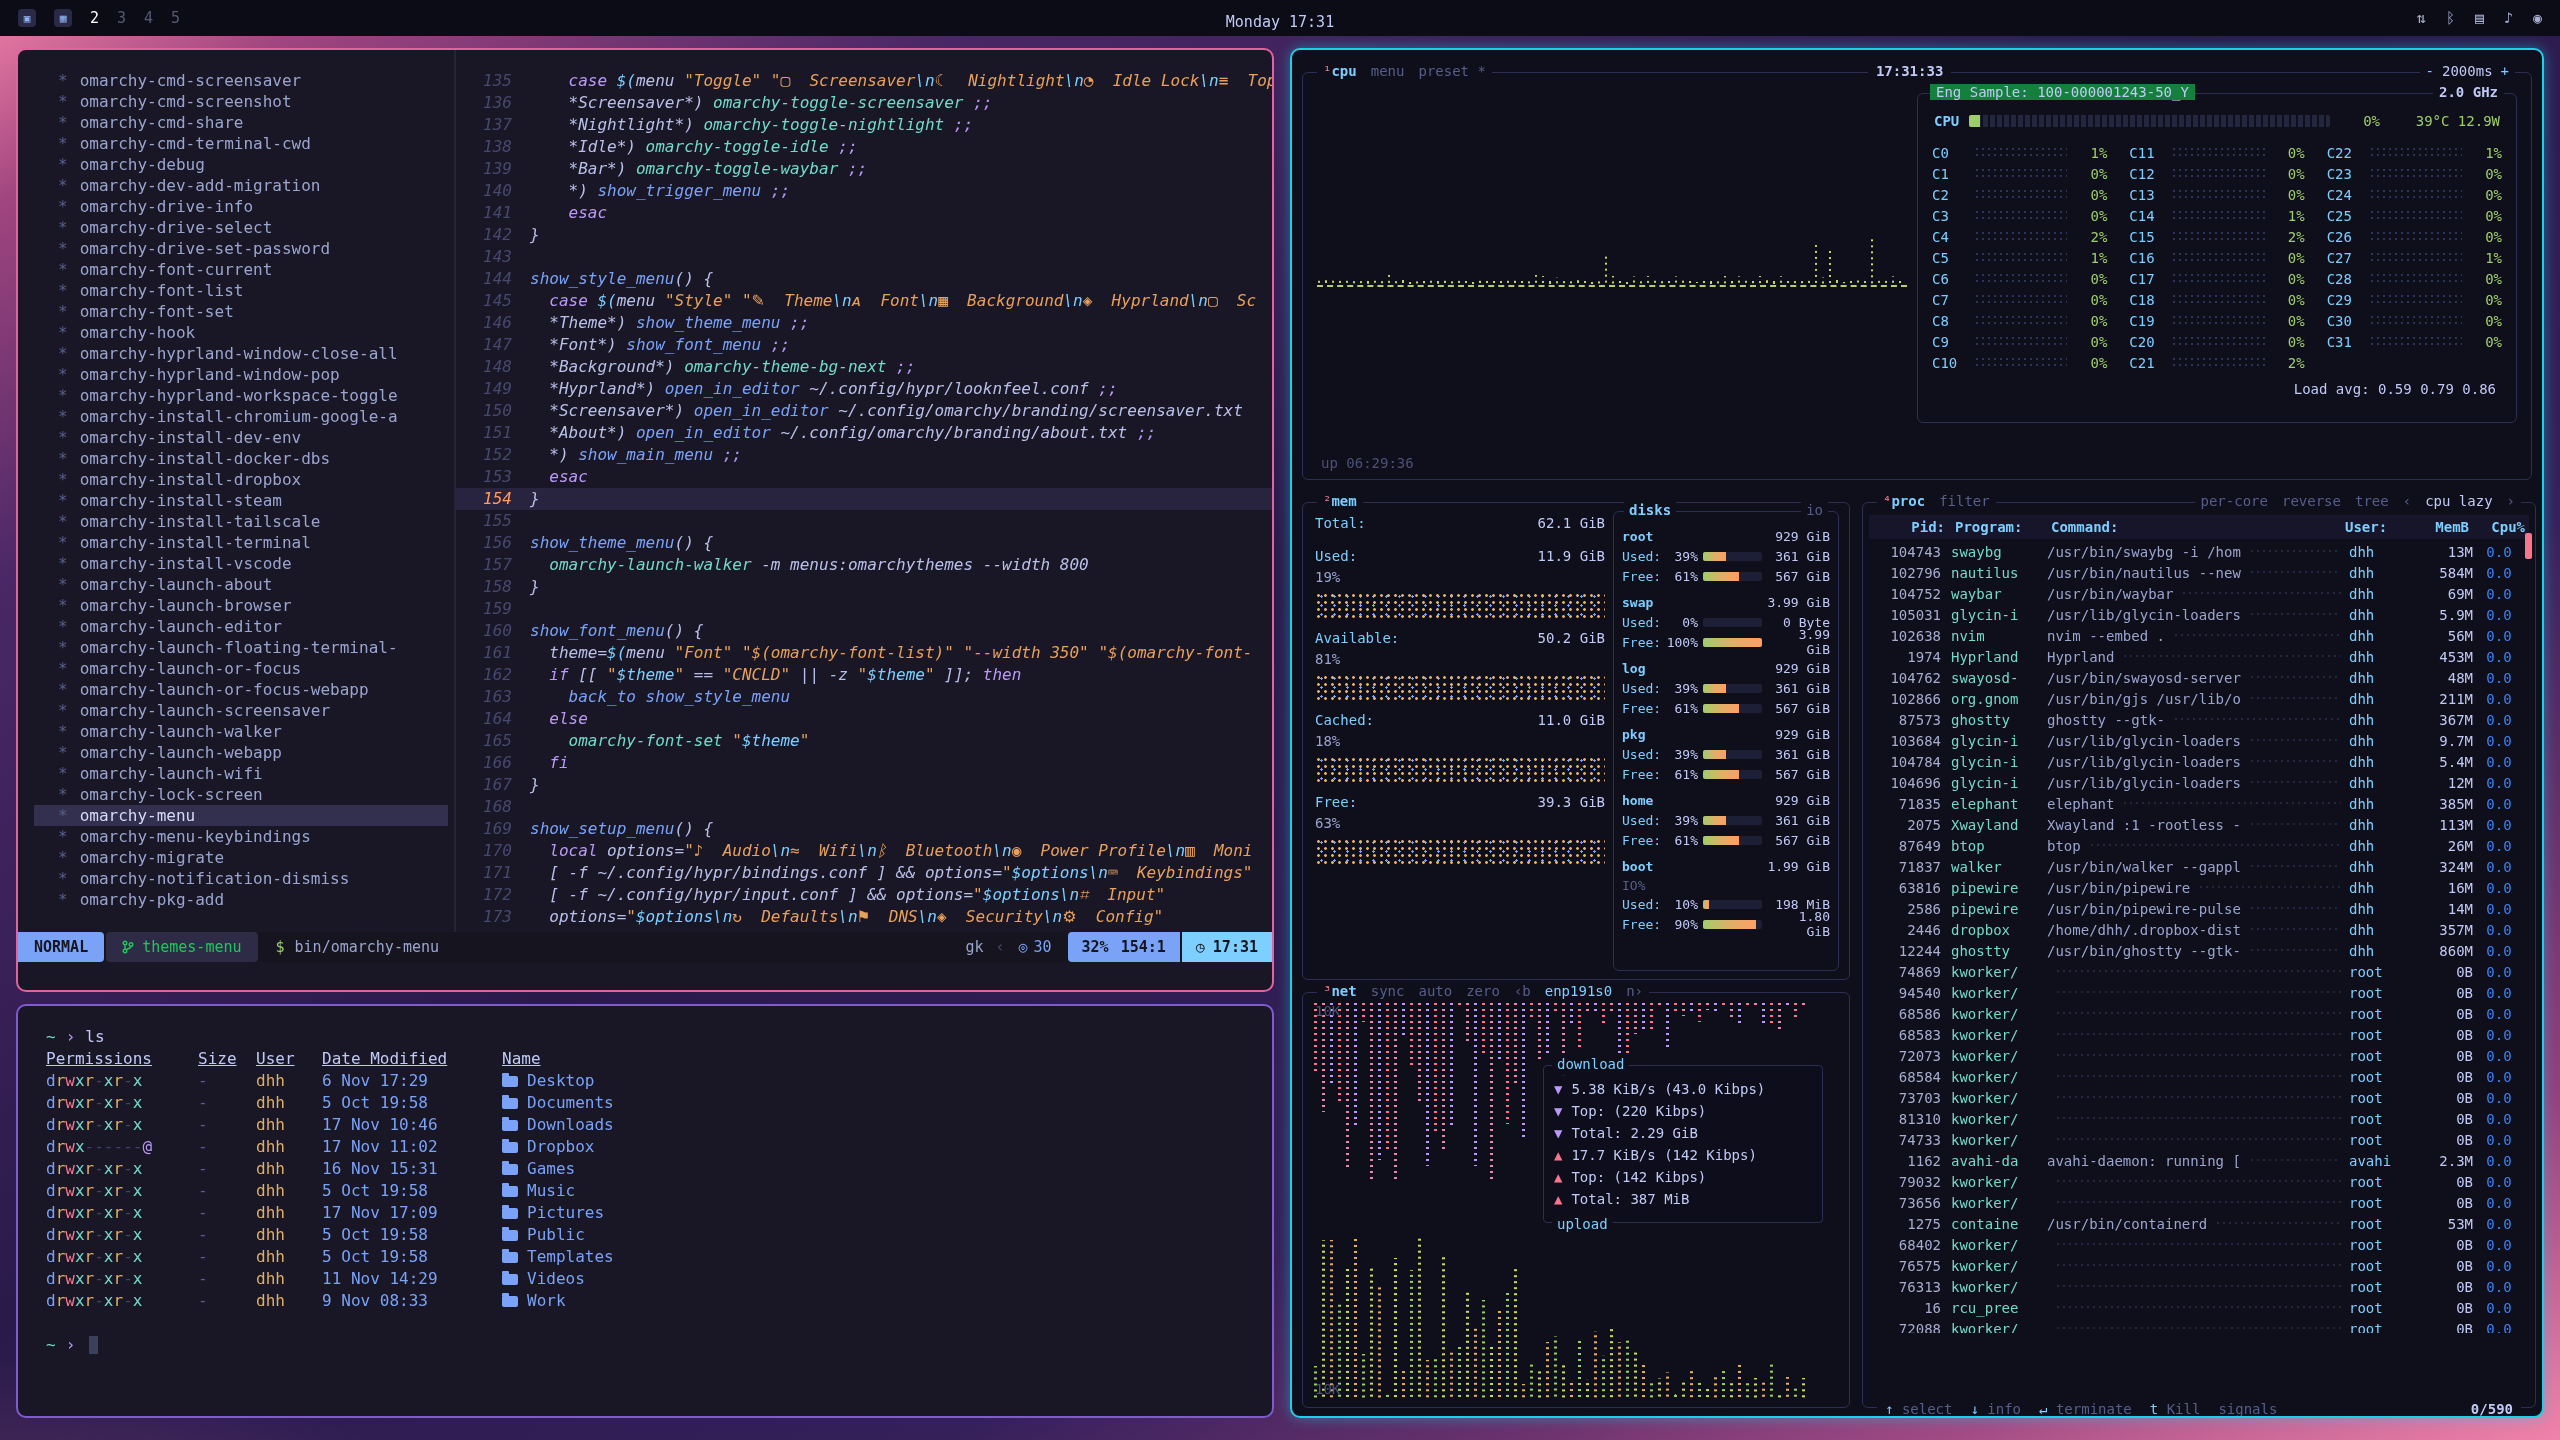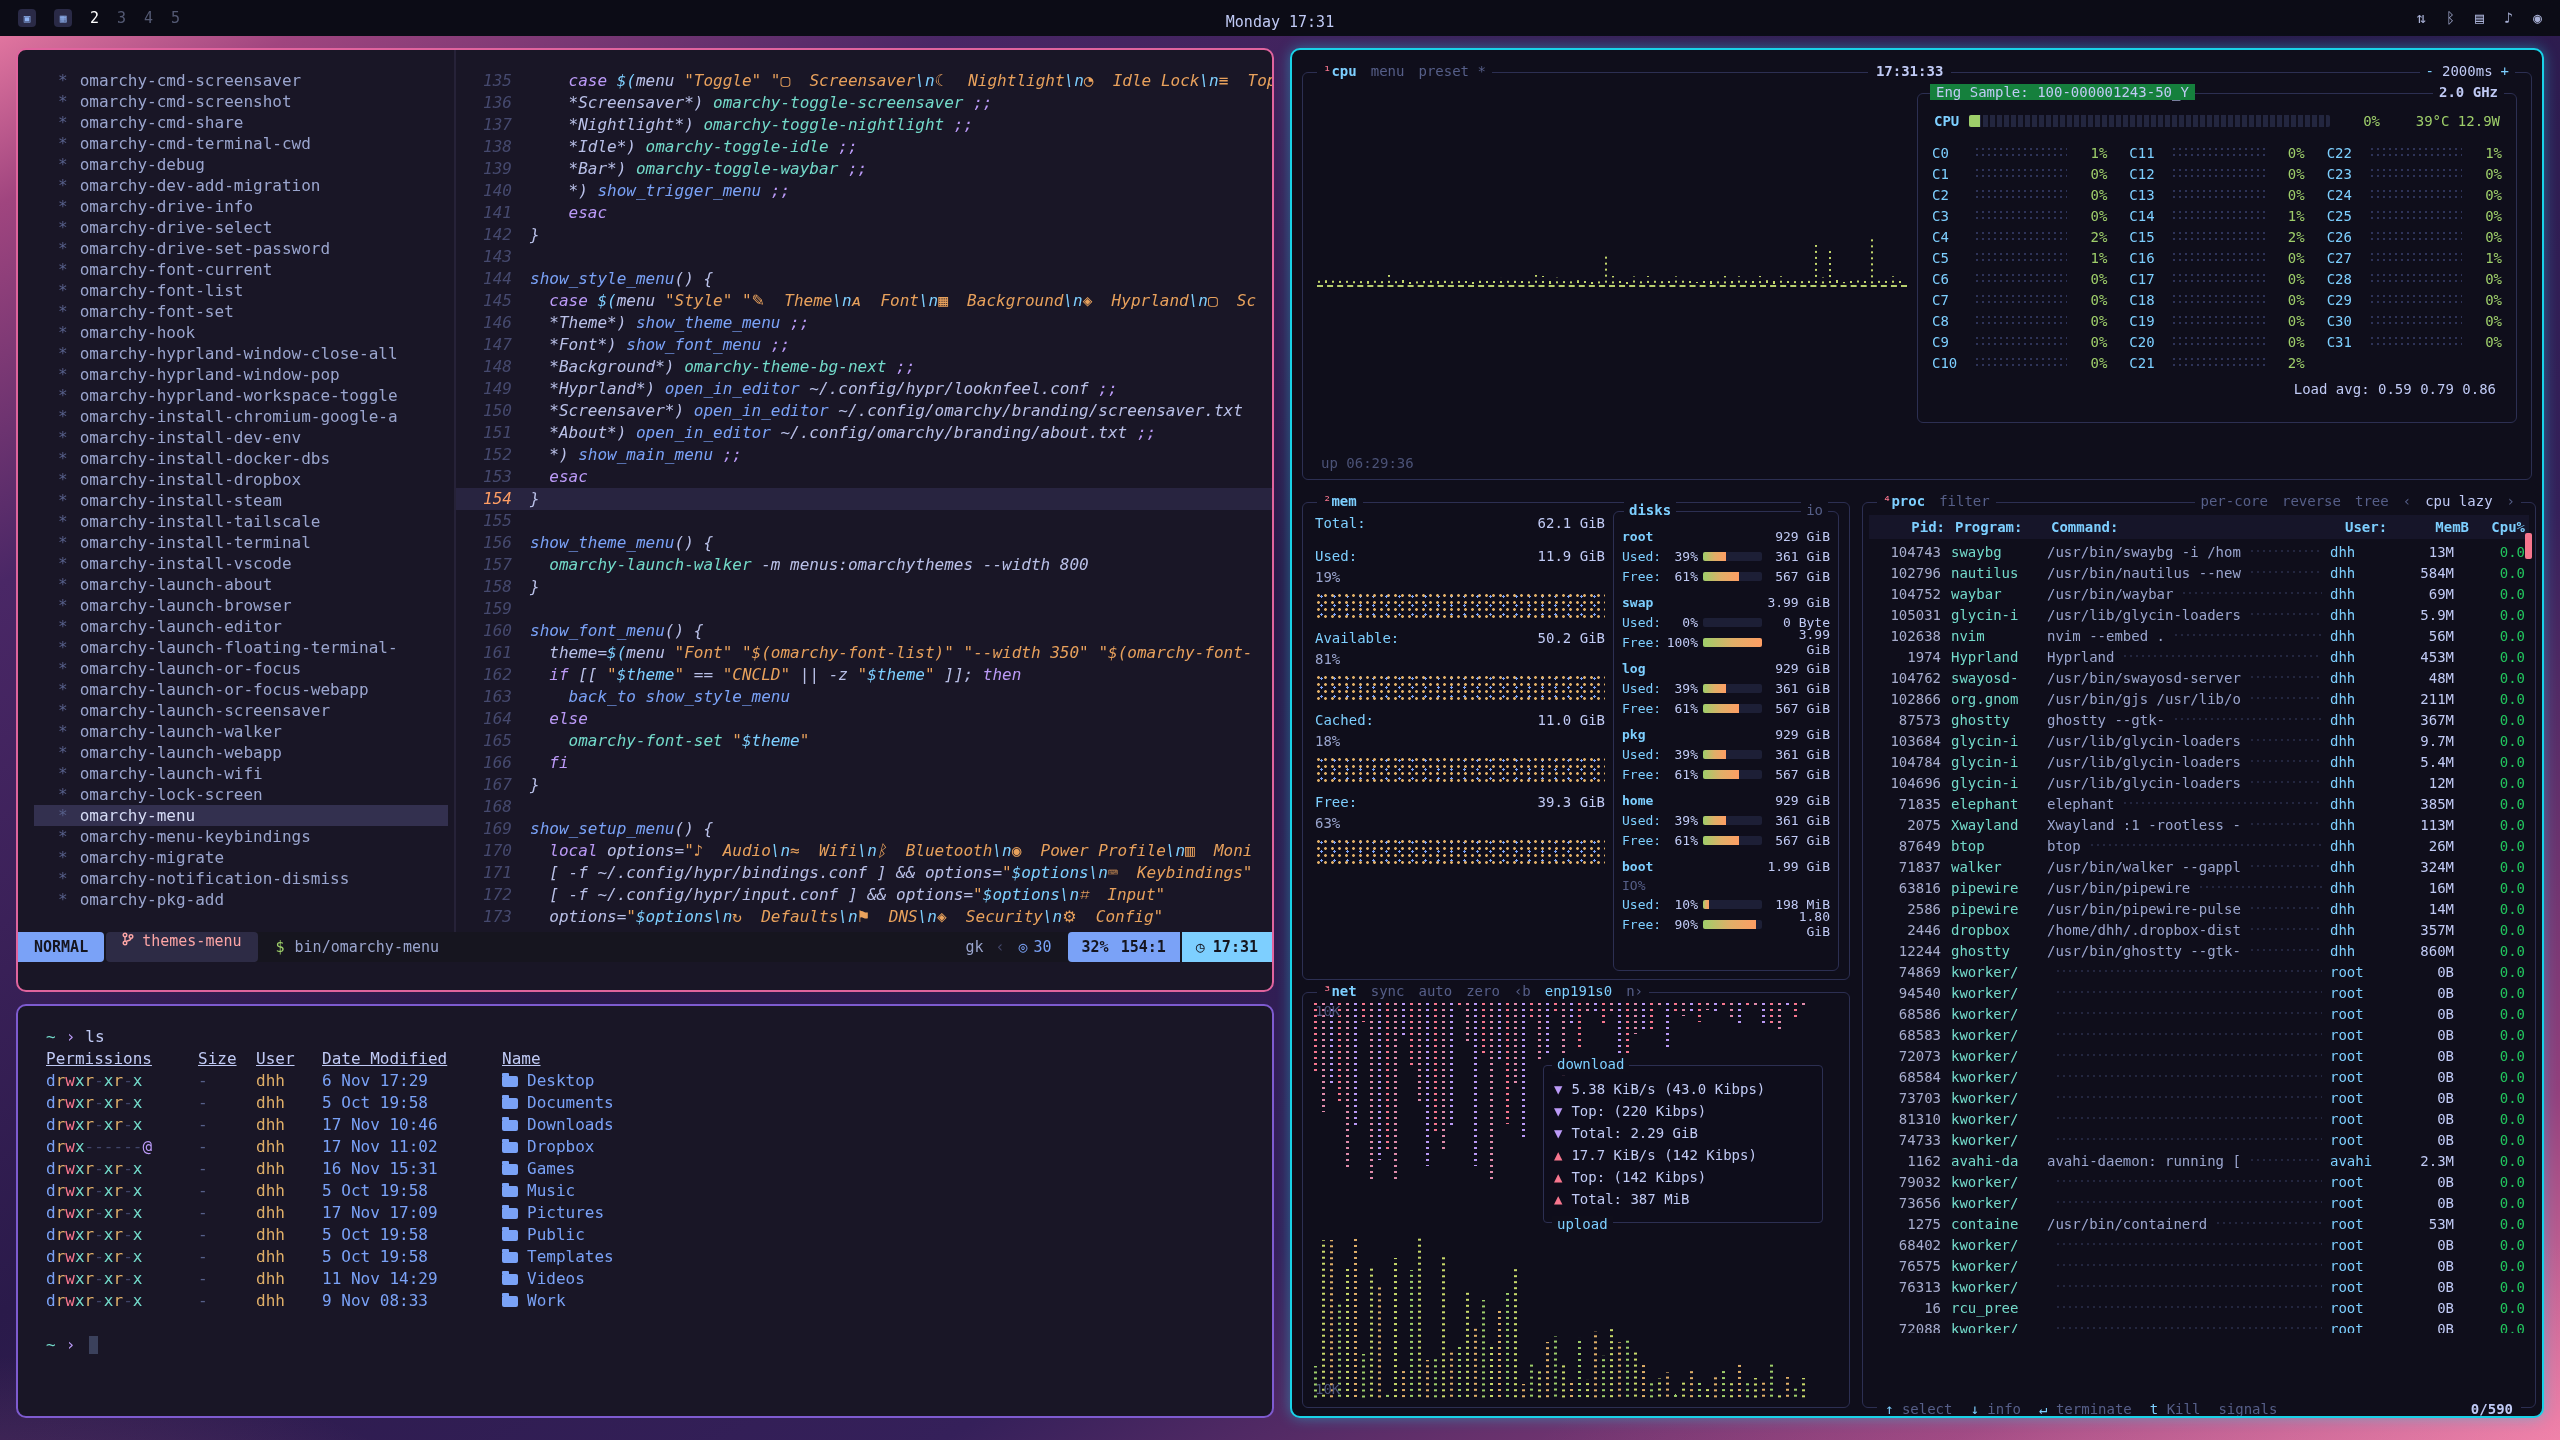--- a/index.html
+++ b/index.html
@@ -33,21 +33,21 @@
   .code-pane{flex:1;padding-top:20px;font-size:16px;line-height:22px;color:#b9c0e8;overflow:hidden;font-style:italic;}
   .code-line{display:flex;white-space:pre;height:22px;}
   .code-line .lnum{width:56px;text-align:right;padding-right:18px;color:#45496e;flex:none;}
   .code-line.cur{background:#282440;}
   .code-line.cur .lnum{color:#ff9e64;}
   .ltext{white-space:pre;}
   .tok-s{color:#e8a15c;} .tok-k{color:#bb9af7;} .tok-f{color:#7aa2f7;} .tok-c{color:#73daca;} .tok-v{color:#7dcfff;}
   
   .statusline{height:30px;display:flex;align-items:stretch;background:#16151f;font-size:15px;}
   .sl-mode{background:#7aa2f7;color:#15151f;font-weight:bold;display:flex;align-items:center;padding:0 16px;border-radius:0 4px 4px 0;}
-  .sl-branch{background:#2d2b45;color:#fca5a5;display:flex;align-items:flex-start;gap:8px;padding:0 16px;margin-left:2px;border-radius:4px;}
+  .sl-branch{background:#2d2b45;color:#22c55e;display:flex;align-items:center;gap:8px;padding:0 16px;margin-left:2px;border-radius:4px;}
   .sl-file{color:#9aa5ce;display:flex;align-items:center;gap:10px;padding:0 18px;}
   .sl-file .psym{color:#9ece6a;}
   .sl-spacer{flex:1;}
   .sl-keys{color:#9aa5ce;display:flex;align-items:center;padding:0 12px;}
   .sl-sep{color:#45496e;display:flex;align-items:center;}
   .sl-lsp{color:#7aa2f7;display:flex;align-items:center;gap:6px;padding:0 14px;}
   .sl-pos{background:#7aa2f7;color:#15151f;display:flex;align-items:center;padding:0 14px;gap:12px;font-weight:bold;border-radius:4px 0 0 4px;margin-left:2px;}
   .sl-time{background:#7dcfff;color:#15151f;display:flex;align-items:center;padding:0 14px;gap:8px;font-weight:bold;margin-left:2px;}
   .cmdline{height:28px;}
   
@@ -137,21 +137,21 @@
   .proc-cols{display:flex;height:24px;align-items:center;background:#161529;color:#7dcfff;font-weight:bold;margin:12px 6px 0;padding:0 4px;}
   .pc-pid{width:72px;text-align:right;padding-right:10px;} .pc-prog{width:96px;} .pc-cmd{flex:1;} .pc-user{width:66px;} .pc-mem{width:58px;text-align:right;} .pc-cpu{width:56px;text-align:right;}
   .proc-rows{margin:2px 6px 0;overflow:hidden;height:792px;}
   .prow{display:flex;height:21px;align-items:center;padding:0 4px;}
   .pr-pid{width:68px;text-align:right;padding-right:10px;color:#a6accd;flex:none;}
   .pr-prog{width:96px;color:#73daca;flex:none;}
   .pr-cmd{color:#9aa5ce;white-space:pre;flex:none;max-width:250px;overflow:hidden;}
   .pr-leader{flex:1;height:8px;margin:0 8px;background-image:radial-gradient(circle,#23263f 1px,transparent 1.2px);background-size:6px 6px;}
   .pr-user{width:66px;color:#7dcfff;flex:none;}
   .pr-mem{width:58px;text-align:right;color:#c0caf5;flex:none;}
-  .pr-cpu{width:71px;text-align:right;color:#22c55e;flex:none;}
+  .pr-cpu{width:52px;text-align:center;color:#3b82f6;flex:none;}
   .proc-footer{position:absolute;bottom:-10px;left:14px;right:14px;display:flex;gap:18px;background:#0f0e1b;padding:0 8px;color:#565f89;align-items:center;}
   .fk{color:#7dcfff;}
   .pf-count{margin-left:auto;color:#c0caf5;font-weight:bold;}
   .scroll-ind{position:absolute;top:30px;right:3px;width:7px;height:26px;background:#f7768e;border-radius:2px;}
 </style>
 </head>
 <body>
 
 <div id="topbar">
   <div class="tb-left">

